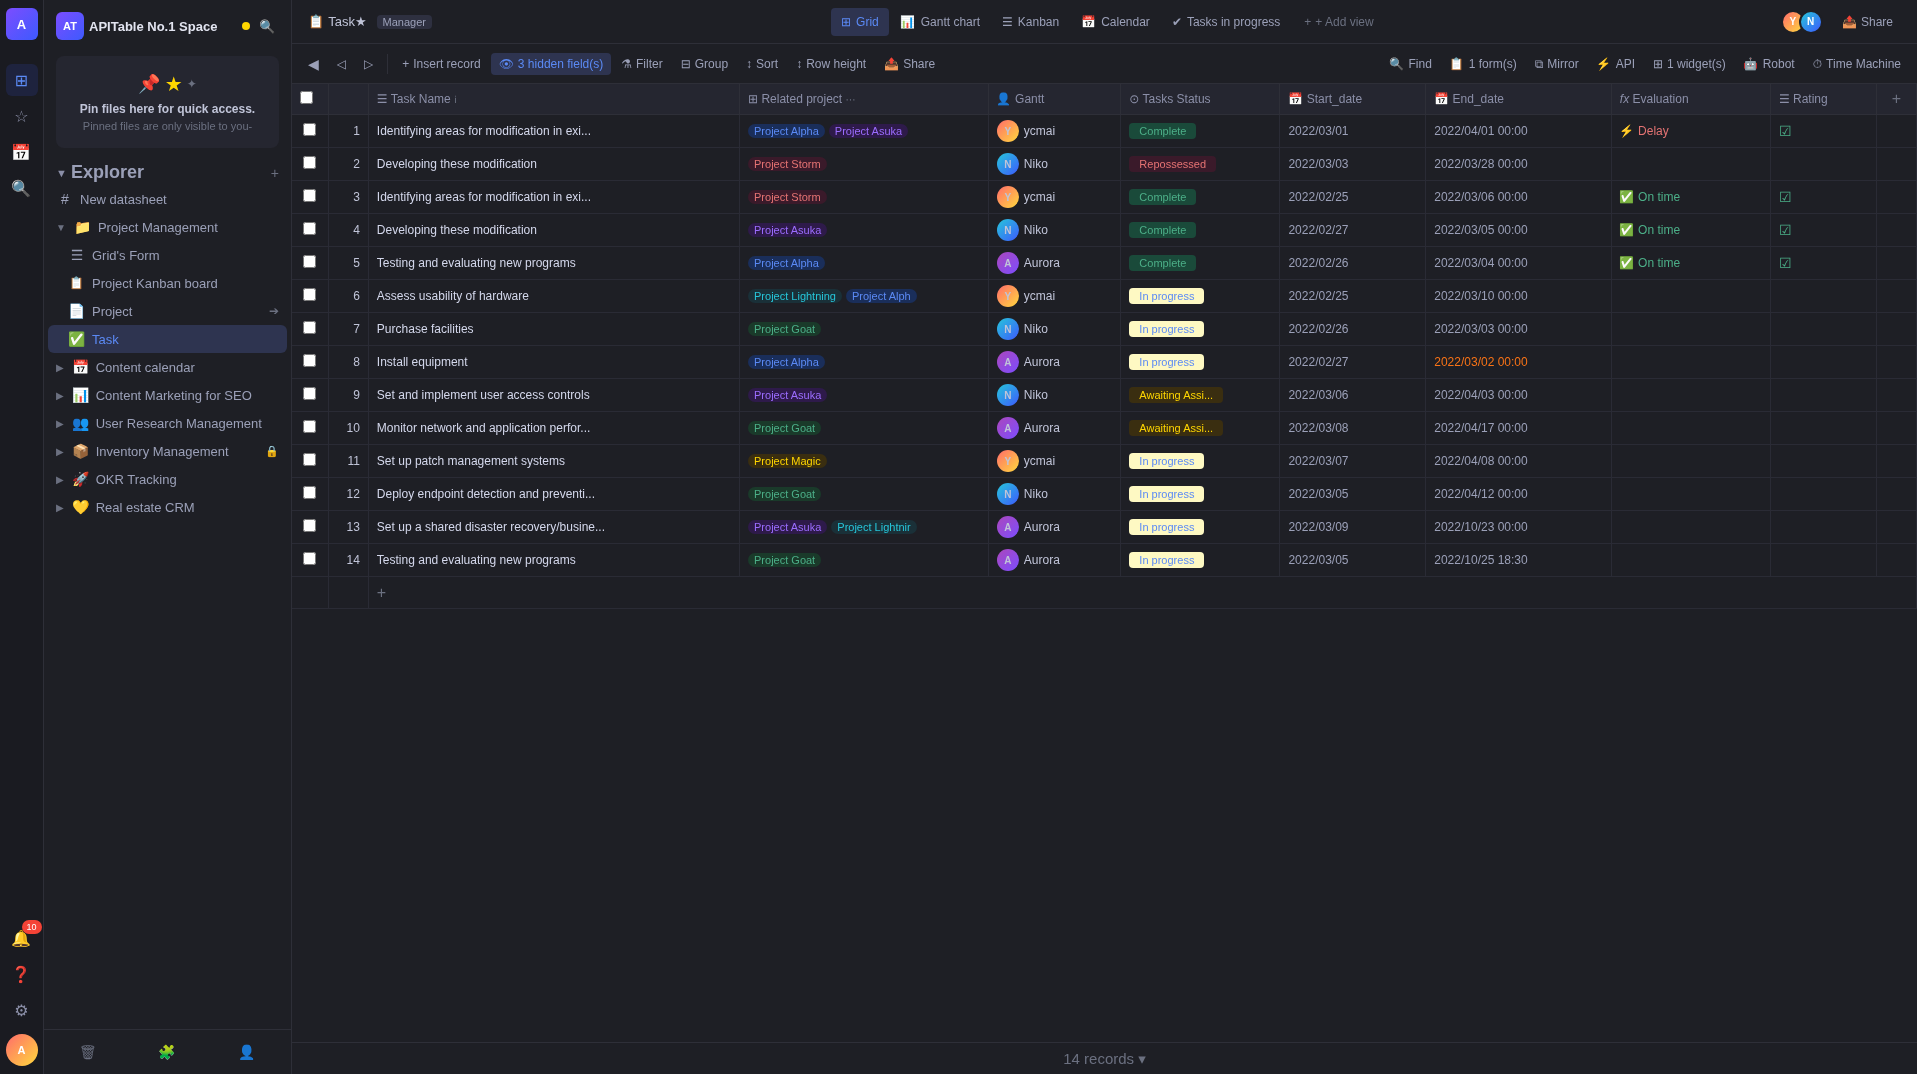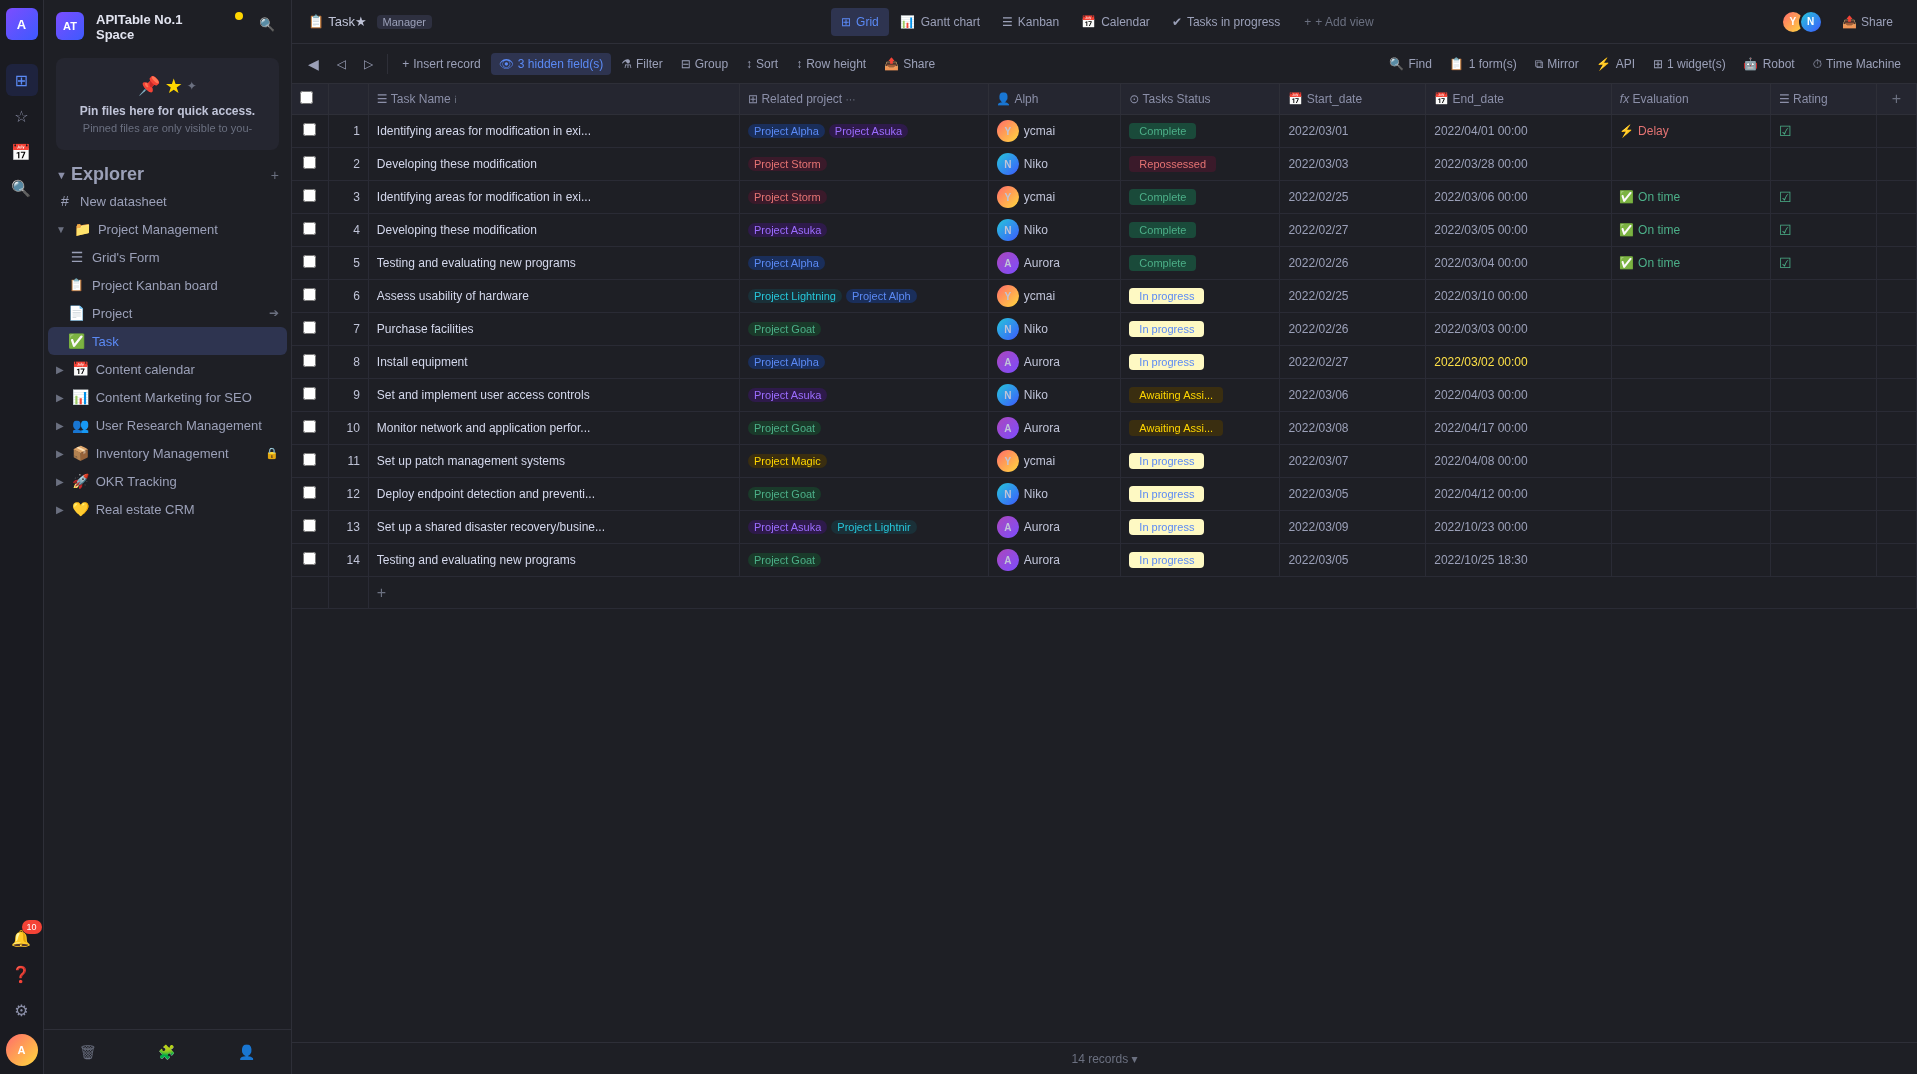--- a/index.html
+++ b/index.html
@@ -7,21 +7,21 @@
     
     
     .app-layout { display: flex; height: 100%; }
     .left-icons { width: 44px; background: #1a1b21; display: flex; flex-direction: column; align-items: center; padding: 8px 0; gap: 4px; border-right: 1px solid #2e2f38; flex-shrink: 0; }
     .left-icon-btn { width: 32px; height: 32px; border-radius: 6px; display: flex; align-items: center; justify-content: center; cursor: pointer; color: #8b8fa8; font-size: 16px; }
     .left-icon-btn.active { background: #3d5afe22; color: #5b8af5; }
     .sidebar { width: 248px; background: #1e1f25; border-right: 1px solid #2e2f38; display: flex; flex-direction: column; flex-shrink: 0; }
     .main-content { flex: 1; display: flex; flex-direction: column; background: #1e1f25; overflow: hidden; }
     
     
-    .sidebar-header { padding: 12px 12px 8px; display: flex; align-items: flex-start; gap: 12px; }
+    .sidebar-header { padding: 12px 12px 8px; display: flex; align-items: center; gap: 5px; }
     .workspace-icon { width: 28px; height: 28px; background: linear-gradient(135deg, #7c4dff, #3d5afe); border-radius: 6px; display: flex; align-items: center; justify-content: center; color: white; font-size: 11px; font-weight: bold; flex-shrink: 0; }
     .workspace-title { font-size: 13px; color: #e2e4f0; font-weight: 600; flex: 1; }
     .workspace-dot { width: 8px; height: 8px; background: #ffd600; border-radius: 50%; }
     .search-btn { width: 24px; height: 24px; border-radius: 4px; display: flex; align-items: center; justify-content: center; cursor: pointer; color: #8b8fa8; }
     
     
     .sidebar-body { flex: 1; overflow-y: auto; padding: 0 4px; }
     .pin-section { margin: 8px 8px; background: #252630; border-radius: 8px; padding: 16px 12px; text-align: center; color: #6b7080; font-size: 12px; }
     .pin-title { color: #c0c4d8; font-weight: 600; margin-bottom: 4px; font-size: 12px; }
     .sidebar-item { display: flex; align-items: center; gap: 6px; padding: 4px 8px; border-radius: 6px; cursor: pointer; color: #9ba0b8; font-size: 13px; min-height: 28px; }
@@ -86,21 +86,21 @@
     .eval-delay { color: #e57373; font-size: 12px; }
     .eval-ontime { color: #4caf88; font-size: 12px; }
     .rating-check { color: #4caf88; font-size: 14px; }
     .icon-circle { width: 32px; height: 32px; border-radius: 50%; display: flex; align-items: center; justify-content: center; cursor: pointer; font-size: 15px; }
     .icon-circle.brand { background: linear-gradient(135deg, #7c4dff, #3d5afe); color: white; }
     
     
     .notif-dot { position: relative; }
     .notif-dot::after { content: '10'; position: absolute; top: -2px; right: -4px; background: #f44336; color: white; font-size: 9px; border-radius: 8px; padding: 0 3px; min-width: 14px; height: 14px; display: flex; align-items: center; justify-content: center; }
     
-    .table-footer { height: 32px; display: flex; align-items: center; padding: 0 16px; border-top: 1px solid #2e2f38; background: #1e1f25; color: #6b7080; font-size: 12px; flex-shrink: 0; justify-content: center; }
+    .table-footer { height: 32px; display: flex; align-items: center; padding: 0 16px; border-top: 1px solid #2e2f38; background: #1e1f25; color: #6b7080; font-size: 15px; flex-shrink: 0; justify-content: center; }
     
     
     .desc-bar { height: 28px; display: flex; align-items: center; padding: 0 16px; border-bottom: 1px solid #2e2f38; color: #6b7080; font-size: 12px; flex-shrink: 0; }
     
     .plus-add { color: #6b7080; font-size: 16px; cursor: pointer; }
     
     .th-sort { color: #6b7080; font-size: 10px; cursor: pointer; }
 
     .row-expand-btn { color: #4b4f62; font-size: 10px; opacity: 0; cursor: pointer; }
     
@@ -358,21 +358,21 @@
               <span>Task Name</span>
               <span class="th-sort">ℹ</span>
             </th>
             <th style="min-width:180px;">
               <span>⊞</span>
               <span>Related project</span>
               <span class="th-sort">⋯</span>
             </th>
             <th style="min-width:100px;">
               <span>👤</span>
-              <span>Alph</span>
+              <span>Gantt</span>
             </th>
             <th style="min-width:120px;">
               <span>⊙</span>
               <span>Tasks Status</span>
             </th>
             <th style="min-width:110px;">
               <span>📅</span>
               <span>Start_date</span>
             </th>
             <th style="min-width:140px;">
@@ -559,21 +559,21 @@
                 </div>
               </td>
               <td>
                 <div class="user-cell">
                   <div class="user-avatar av-aurora">A</div>
                   <span>Aurora</span>
                 </div>
               </td>
               <td><span class="status-badge status-progress">In progress</span></td>
               <td style="color: rgb(155, 160, 184);"><span>2022/02/27</span></td>
-              <td style="color: #fde047;"><span>2022/03/02 00:00</span></td>
+              <td style="color: #f97316;"><span>2022/03/02 00:00</span></td>
               <td></td>
               <td></td>
               <td></td>
             </tr>
             <tr>
               <td class="col-checkbox"><input type="checkbox" style=""></td>
               <td class="row-num"><span class="row-expand-btn" style="margin-right:2px;">⤢</span>9</td>
               <td style="font-weight: 500; color: rgb(212, 216, 236);"><span>Set and implement user access controls</span></td>
               <td>
                 <div class="cell-project-tags">

